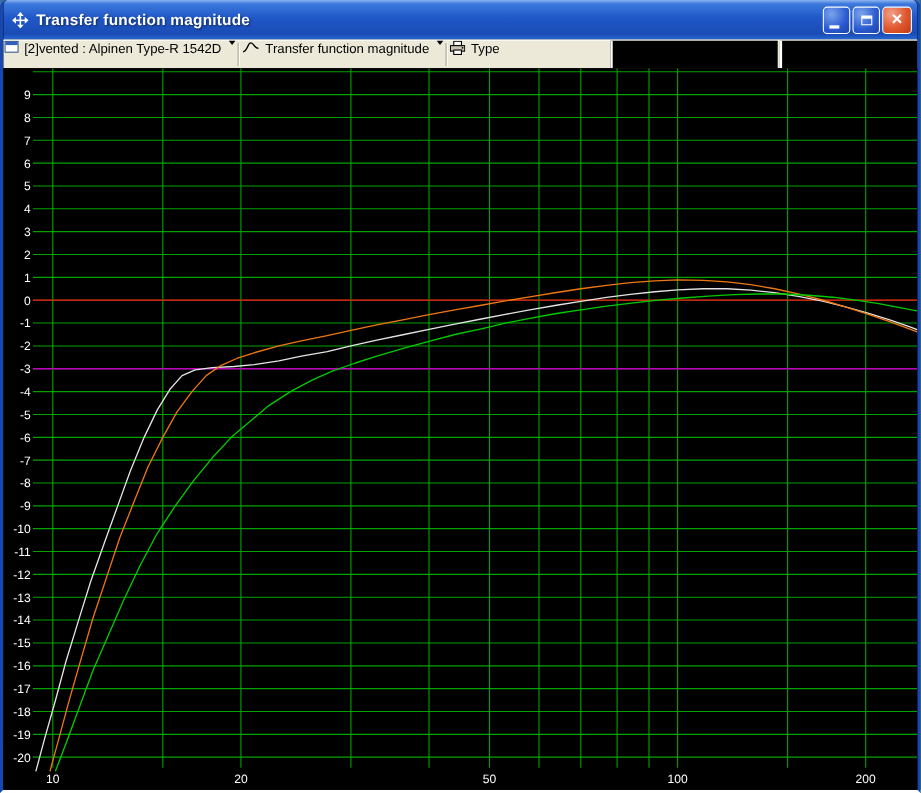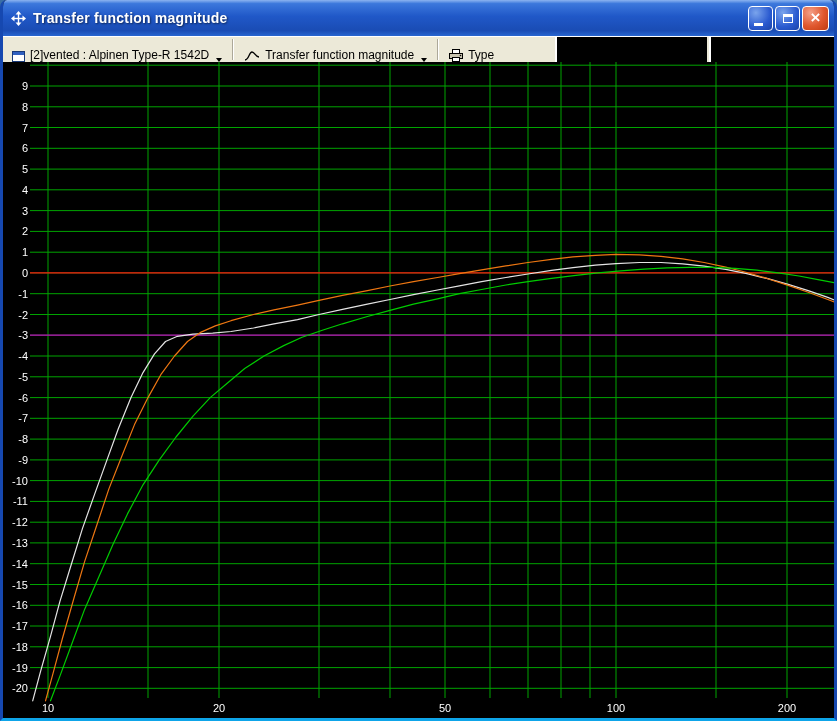--- a/index.html
+++ b/index.html
@@ -1,39 +1,39 @@
 <!DOCTYPE html>
 <html><head>
 <meta charset="utf-8">
 <style>
   * { margin:0; padding:0; box-sizing:border-box; }
   html,body { background:#3a6ea5; }
   .window {
     width:837px; height:721px; position:relative;
     font-family:"Liberation Sans", sans-serif;
-    border-left:3px solid #1648b0; border-right:3px solid #1648b0; border-bottom:3px solid #0ea5e9;
+    border-left:3px solid #1648b0; border-right:3px solid #1648b0; border-bottom:3px solid #ffffff;
     border-radius:7px 7px 0 0; overflow:hidden; background:#000;
   }
   .titlebar {
     height:36px; display:flex; align-items:center; padding:0 5px 0 8px;
     background:linear-gradient(180deg,#8cb4f0 0%,#3c78dc 10%,#2058c8 45%,#1a4cb4 85%,#2866d0 100%);
   }
   .title-text { color:#fff; font-weight:bold; font-size:14px; margin-left:7px;
     text-shadow:1px 1px 2px rgba(0,0,0,.55); letter-spacing:.2px; }
   .win-controls { margin-left:auto; display:flex; gap:2px; }
   .tb-btn { width:25px; height:25px; border:1px solid #fff; border-radius:4px;
     display:flex; align-items:center; justify-content:center; position:relative; cursor:default; }
   .tb-btn.min, .tb-btn.max { background:radial-gradient(circle at 30% 25%, #7aa4ec, #2a5ad0 60%, #1a42a8); }
   .tb-btn.close { background:radial-gradient(circle at 30% 25%, #f4a088, #e0572e 55%, #c03a10); width:27px; }
   .glyph-min { position:absolute; left:5px; bottom:4px; width:9px; height:3px; background:#fff; }
   .glyph-max { width:10px; height:9px; border:1px solid #fff; border-top:3px solid #fff; }
   .glyph-close { color:#fff; font-size:17px; font-weight:bold; line-height:1; transform:translateY(-1px); }
   .toolbar { height:26px; background:#ece9d8; border-top:1px solid #fff;
     display:flex; align-items:stretch; position:relative; }
-  .tool-item { display:flex; align-items:flex-end; padding:0 9px; font-size:12px; color:#000;
+  .tool-item { display:flex; align-items:flex-start; padding:0 1px; font-size:12px; color:#000;
     white-space:nowrap; cursor:default; }
   .tool-item .icon { display:flex; align-items:center; margin-right:5px; }
   .dd-arrow { width:0; height:0; border-left:3.5px solid transparent; border-right:3.5px solid transparent;
     border-top:4.5px solid #000; margin-left:7px; }
   .separator { width:0; border-left:1px solid #aca899; border-right:1px solid #fff; margin:2px 1px; }
   .readout { position:absolute; top:0; bottom:0; background:#000; border-left:2px solid #fff; }
   .readout.left { left:552px; width:152px; }
   .readout.right { left:706px; width:125px; }
   .chart-area { position:absolute; left:0; right:0; top:62px; bottom:0; background:#000; }
   svg text { font-family:"Liberation Sans", sans-serif; }

